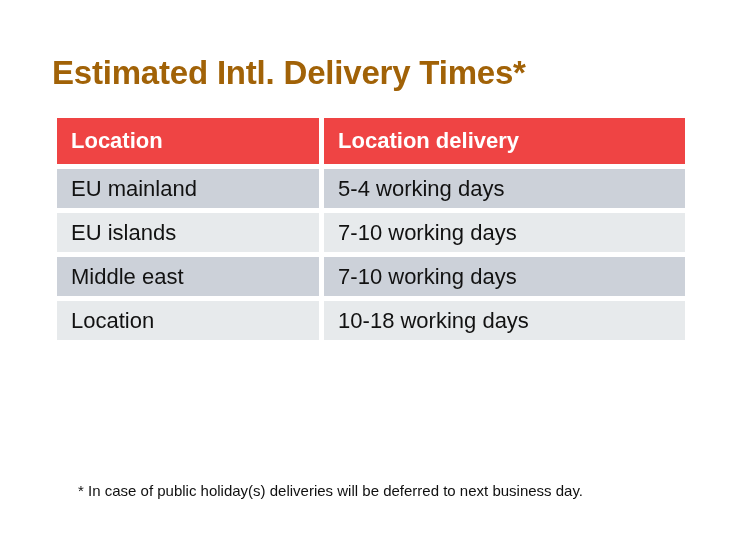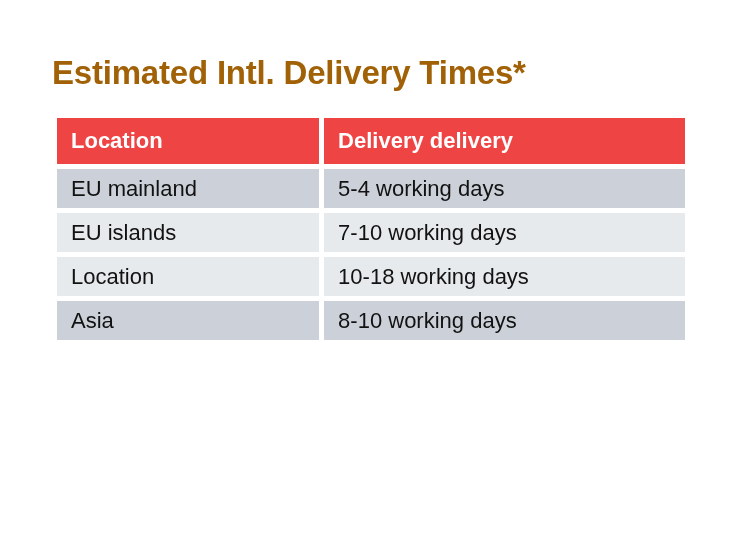--- a/index.html
+++ b/index.html
@@ -100,37 +100,38 @@
   <div class="page-title">Estimated Intl. Delivery Times*</div>
 
   <table class="delivery-table">
     <colgroup>
       <col class="col-location">
       <col class="col-delivery">
     </colgroup>
     <thead>
       <tr>
         <th>Location</th>
-        <th>Delivery delivery</th>
+        <th>Location delivery</th>
       </tr>
     </thead>
     <tbody>
       <tr class="row-odd">
         <td>EU mainland</td>
         <td>5-4 working days</td>
       </tr>
       <tr class="row-even">
         <td>EU islands</td>
         <td>7-10 working days</td>
       </tr>
+      <tr class="row-odd">
+        <td>Middle east</td>
+        <td>7-10 working days</td>
+      </tr>
       <tr class="row-even">
         <td>Location</td>
         <td>10-18 working days</td>
       </tr>
-      <tr class="row-odd">
-        <td>Asia</td>
-        <td>8-10 working days</td>
-      </tr>
     </tbody>
   </table>
 
+  <div class="footnote">* In case of public holiday(s) deliveries will be deferred to next business day.</div>
 
 </div>
 
 </body></html>

